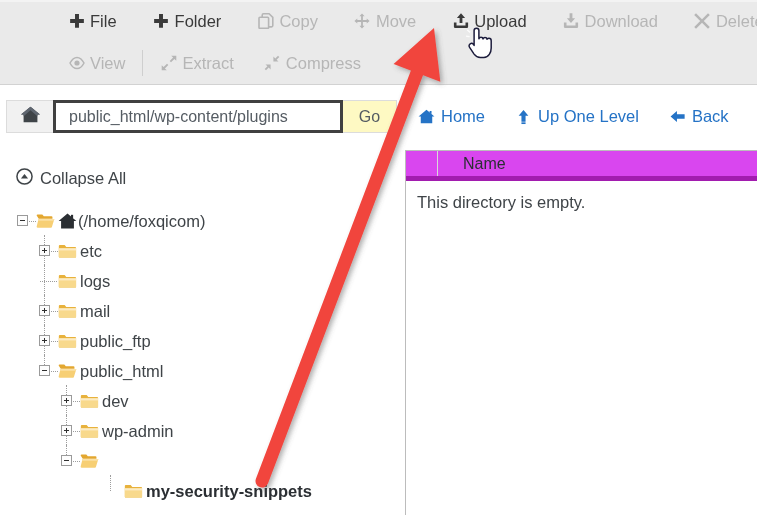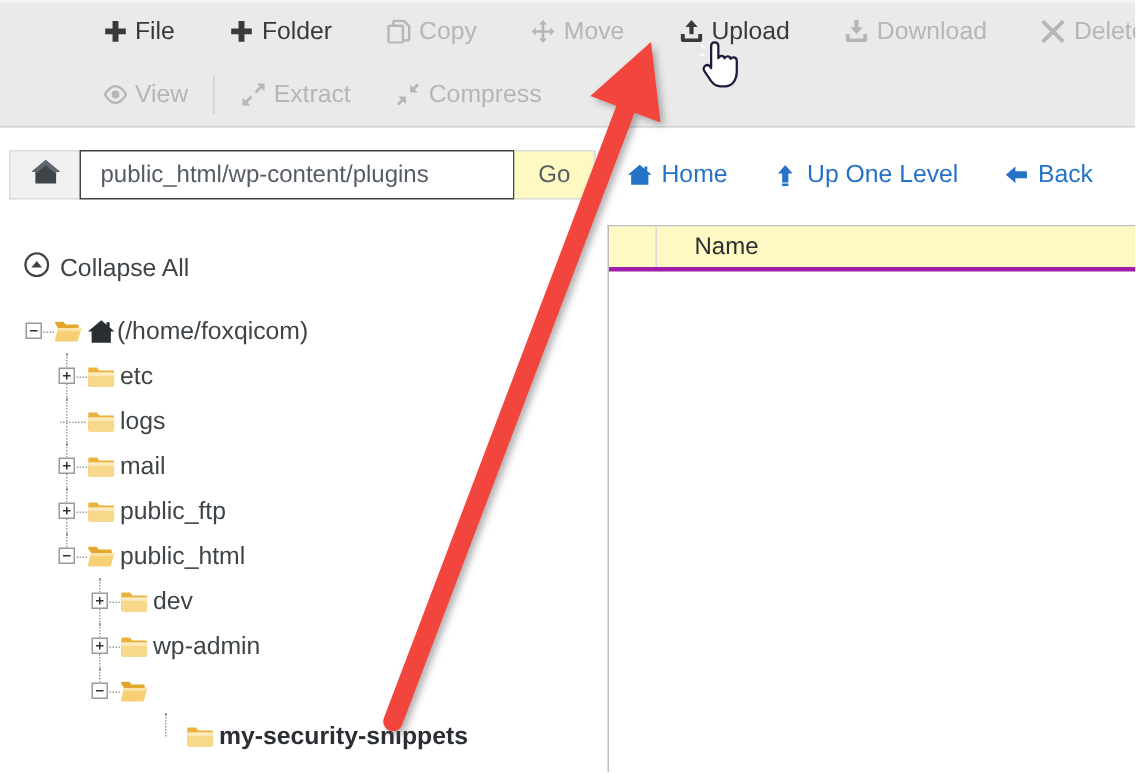--- a/index.html
+++ b/index.html
@@ -86,21 +86,21 @@
     border: 1px solid #dcdcdc;
     border-right: none;
     display: flex; align-items: center; justify-content: center;
     cursor: pointer;
   }
   .path-input {
     position: absolute;
     left: 53px; top: 14px;
     width: 290px; height: 33px;
     background: #ffffff;
-    border: 1px solid #404040;
+    border: 3px solid #404040;
     display: flex; align-items: center;
     padding-left: 13px;
     font-size: 16px;
     color: #555c63;
     cursor: text;
   }
   .go-btn {
     position: absolute;
     left: 343px; top: 14px;
     width: 54px; height: 33px;
@@ -216,22 +216,22 @@
     left: 405px; top: 150px;
     width: 352px; height: 365px;
     background: #ffffff;
     border: 1px solid #bcbcbc;
     border-right: none;
     border-bottom: none;
   }
   .list-head {
     position: relative;
     height: 30px;
-    background: #fef9c3;
-    border-bottom: 3px solid #a21caf;
+    background: #d946ef;
+    border-bottom: 5px solid #a21caf;
   }
   .list-head .chk-col {
     position: absolute;
     left: 0; top: 0; bottom: 0;
     width: 32px;
     border-right: 1px solid #d8d8d8;
   }
   .list-head .name-col {
     position: absolute;
     left: 32px; top: 0; bottom: 0;
@@ -537,20 +537,21 @@
           <div class="tlabel bold" style="left: 146px;">my-security-snippets</div>
         </div>
       </div>
   </div>
 
   <div class="listpanel">
     <div class="list-head">
       <div class="chk-col"></div>
       <div class="name-col">Name</div>
     </div>
+    <div class="list-empty">This directory is empty.</div>
   </div>
 
   <svg class="annot" viewBox="0 0 757 515">
     <defs>
       <filter id="arrShadow" x="-30%" y="-30%" width="170%" height="170%">
         <feDropShadow dx="2.5" dy="2.5" stdDeviation="2.6" flood-color="#555555" flood-opacity="0.45"></feDropShadow>
       </filter>
     </defs>
     <g filter="url(#arrShadow)">
       <line id="arrow-shaft" x1="262" y1="481" x2="421.93118051647826" y2="59.785902476949815" stroke="#f1453d" stroke-width="13" stroke-linecap="round"></line>

